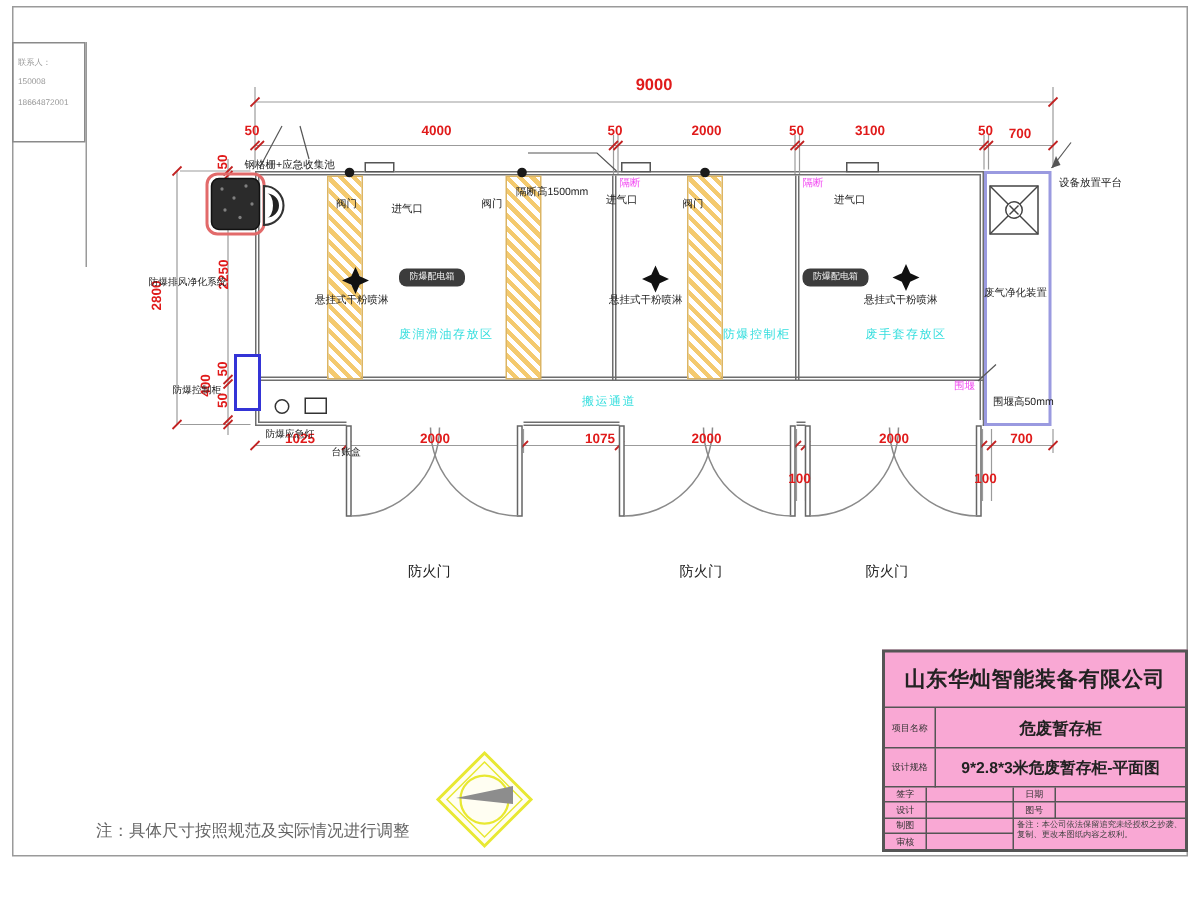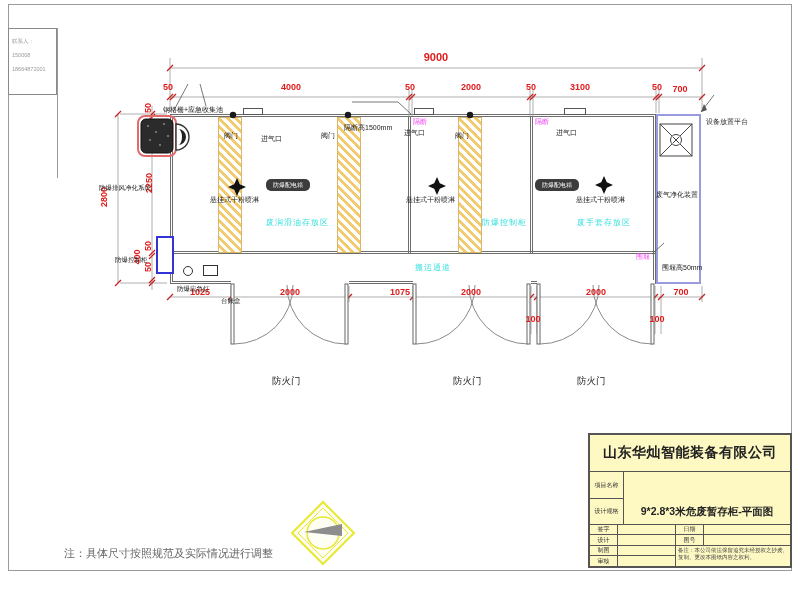--- a/index.html
+++ b/index.html
@@ -17,21 +17,21 @@
   .dline-h{position:absolute;height:0;border-top:3px double #6e6e6e;z-index:1;}
   .dline-v{position:absolute;width:0;border-left:3px double #6e6e6e;z-index:1;}
   .hatch{position:absolute;width:24px;height:136px;top:117px;z-index:1;border:1px solid #dcb564;
          background:repeating-linear-gradient(45deg,#fff 0 3px,#f4ca6e 3px 6px);box-sizing:border-box;}
   .gapcover{position:absolute;background:#fff;z-index:2;}
   .badge{position:absolute;background:#3c3c3c;border-radius:5px;color:#f4f4f4;font-size:6px;
          text-align:center;line-height:12px;width:44px;height:12px;z-index:4;white-space:nowrap;overflow:hidden;}
   svg.overlay{position:absolute;left:0;top:0;z-index:3;pointer-events:none;}
   .frame{position:absolute;border:1px solid #9a9a9a;box-sizing:border-box;z-index:0;}
   .tb{position:absolute;left:588px;top:433px;width:204px;height:135px;border:2px solid #555;
-      background:#fef9c3;z-index:5;box-sizing:border-box;}
+      background:#f9a8d4;z-index:5;box-sizing:border-box;}
   .tb .cell{position:absolute;box-sizing:border-box;border-right:1px solid #555;border-bottom:1px solid #555;
       display:flex;align-items:center;justify-content:center;overflow:hidden;}
   .tiny{font-size:6px;color:#333;}
   .note{position:absolute;font-size:11px;color:#666;z-index:4;white-space:nowrap;}
   .corner-line{position:absolute;font-size:5.5px;color:#999;z-index:4;white-space:nowrap;}
 </style>
 </head>
 <body>
 
 <div id="sheet">
@@ -228,33 +228,36 @@
   <div class="lbl lbl-sm" style="left:177px;top:254px;">防爆应急灯</div>
   <div class="lbl lbl-sm" style="left:221px;top:266px;">台账盒</div>
   <div class="lbl" style="left:210px;top:164px;">悬挂式干粉喷淋</div>
   <div class="lbl" style="left:406px;top:164px;">悬挂式干粉喷淋</div>
   <div class="lbl" style="left:576px;top:164px;">悬挂式干粉喷淋</div>
   <div class="badge" style="left:266px;top:179px;">防爆配电箱</div>
   <div class="badge" style="left:535px;top:179px;">防爆配电箱</div>
   <div class="cyan" style="left:266px;top:217px;">废润滑油存放区</div>
   <div class="cyan" style="left:482px;top:217px;">防爆控制柜</div>
   <div class="cyan" style="left:577px;top:217px;">废手套存放区</div>
-  <div class="cyan" style="left:415px;top:262px;">搬运通道</div>
+  <div class="cyan" style="left:388px;top:262px;">搬运通道</div>
   <div class="lbl" style="left:272px;top:344px;font-size:9.5px;">防火门</div>
   <div class="lbl" style="left:453px;top:344px;font-size:9.5px;">防火门</div>
   <div class="lbl" style="left:577px;top:344px;font-size:9.5px;">防火门</div>
   <div class="note" style="left:64px;top:546px;">注：具体尺寸按照规范及实际情况进行调整</div>
 
   <div class="tb">
     <div class="cell" style="left:0;top:0;width:200px;height:37px;border-right:none;">
       <span style="font-size:14px;font-weight:bold;letter-spacing:0.5px;">山东华灿智能装备有限公司</span>
     </div>
     <div class="cell tiny" style="left:0;top:37px;width:34px;height:27px;">
       <span>项目名称</span>
     </div>
+    <div class="cell" style="left:34px;top:37px;width:166px;height:27px;border-right:none;">
+      <span style="font-size:11px;font-weight:bold;">危废暂存柜</span>
+    </div>
     <div class="cell tiny" style="left:0;top:64px;width:34px;height:26px;">
       <span>设计规格</span>
     </div>
     <div class="cell" style="left:34px;top:64px;width:166px;height:26px;border-right:none;align-items:center;">
       <span style="font-size:10.5px;font-weight:bold;">9*2.8*3米危废暂存柜-平面图</span>
     </div>
     <div class="cell tiny" style="left:0;top:90px;width:28px;height:10px;">
         <span>签字</span>
       </div>
     <div class="cell" style="left:28px;top:90px;width:58px;height:10px;"></div>

